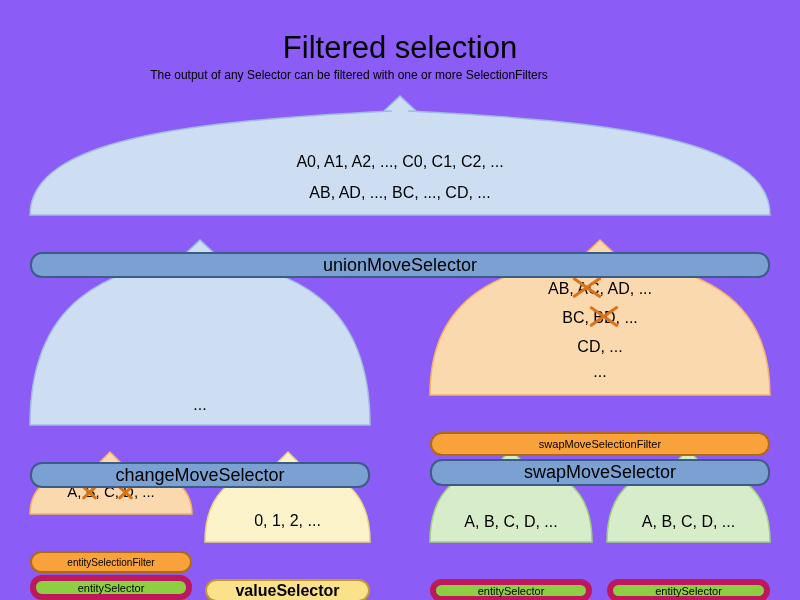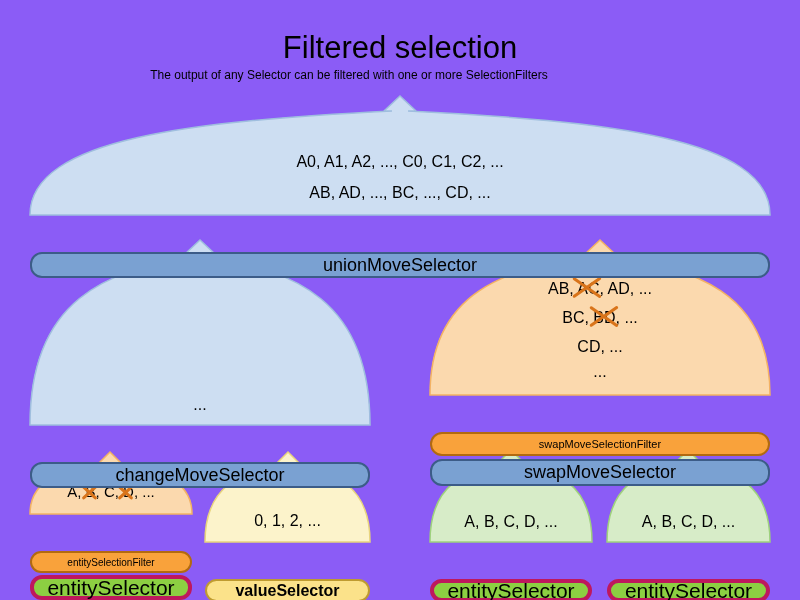--- a/index.html
+++ b/index.html
@@ -28,21 +28,21 @@
   .t16 { font-size:16px; line-height:20px; }
   .t15 { font-size:15px; line-height:18px; }
 
   .bar {
     position:absolute; z-index:4; box-sizing:border-box; border-radius:12px;
     display:flex; align-items:center; justify-content:center; white-space:nowrap;margin-top:40px;
   }
   .bar-blue   { background:#7aa1d2; border:2px solid #3c5c88; font-size:18px; }
   .bar-orange { background:#f9a23b; border:2px solid #b26a10; font-size:11px; }
   .bar-orange-sm { background:#f9a23b; border:2px solid #b26a10; font-size:10px; }
-  .bar-green  { background:#8ccf42; border:4px solid #be185d; font-size:21px; }
+  .bar-green  { background:#8ccf42; border:6px solid #be185d; font-size:11px; }
   .bar-yellow { background:#fbe28a; border:2px solid #bf9b30; font-size:16px;font-weight:bold; }
 
   .xmark { position:absolute; z-index:3; }
   .xmark::before, .xmark::after {
     content:""; position:absolute; left:-6%; top:50%; width:112%; height:3px;
     margin-top:-1.5px; background:#d9741a; border-radius:2px;
   }
   .xmark-lg::before { transform:rotate(35deg); }
   .xmark-lg::after  { transform:rotate(-35deg); }
   .xmark-sm::before { transform:rotate(43deg); }

